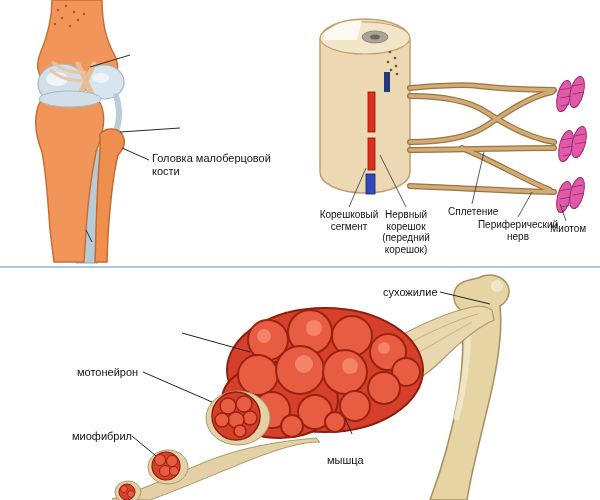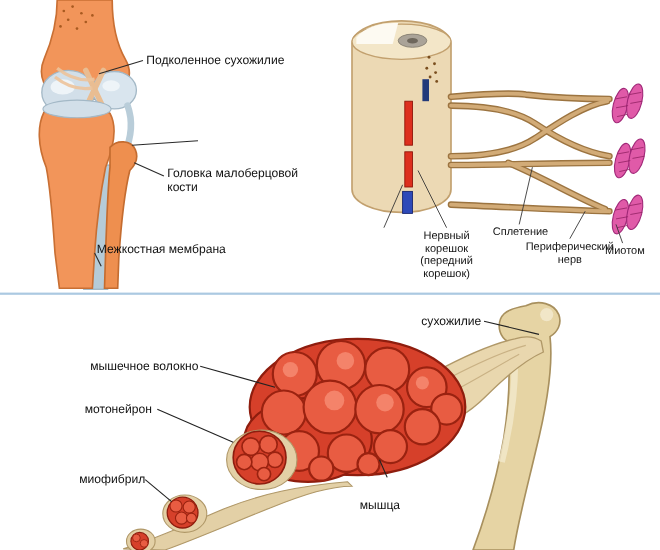--- a/index.html
+++ b/index.html
@@ -62,24 +62,22 @@
 
     <path d="M100,134 C106,127 119,127 123,136 C126,143 123,150 118,155 C113,175 110,205 108,235 L107,262 L95,262 L96,230 C97,200 98,170 100,152 Z" fill="#ee8f4f" stroke="#c46c30" stroke-width="1.5"></path>
 
     <g stroke="#2a2a2a" stroke-width="1">
       <line x1="130" y1="55" x2="90" y2="67"></line>
       <line x1="180" y1="128" x2="120" y2="132"></line>
       <line x1="149" y1="160" x2="122" y2="148"></line>
       <line x1="86" y1="230" x2="92" y2="242"></line>
     </g>
   </svg>
-  <div class="label" style="left:133px;top:49px">Подколенное сухожилие</div>
   <div class="label" style="left:152px;top:152px">Головка малоберцовой
 кости</div>
-  <div class="label" style="left:88px;top:221px">Межкостная мембрана</div>
 </div>
 
 <div class="panel" style="left:300px;top:0;width:300px;height:265px">
   <svg width="300" height="265" viewBox="0 0 300 265">
 
     <g>
       <path d="M20,40 L20,172 C20,184 40,193 65,193 C90,193 110,184 110,172 L110,40 C110,28 90,19 65,19 C40,19 20,28 20,40 Z" fill="#ecd9b4" stroke="#c2a06e" stroke-width="1.5"></path>
       <ellipse cx="65" cy="38" rx="45" ry="16" fill="#f3e6c8" stroke="#c2a06e" stroke-width="1.2"></ellipse>
       <path d="M24,34 C32,24 48,20 62,21 L57,40 L24,40 Z" fill="#fdfaf2"></path>
       <ellipse cx="75" cy="37" rx="13" ry="6" fill="#aaa398" stroke="#847d70" stroke-width="0.8"></ellipse>
@@ -146,20 +144,22 @@
     </g>
 
     <g stroke="#333" stroke-width="0.8">
       <line x1="49" y1="207" x2="66" y2="168"></line>
       <line x1="106" y1="207" x2="80" y2="155"></line>
       <line x1="172" y1="204" x2="184" y2="152"></line>
       <line x1="218" y1="217" x2="232" y2="192"></line>
       <line x1="266" y1="221" x2="260" y2="204"></line>
     </g>
   </svg>
+  <div class="label small center" style="left:16px;top:209px;width:66px">Корешковый
+сегмент</div>
   <div class="label small center" style="left:78px;top:209px;width:56px">Нервный
 корешок
 (передний
 корешок)</div>
   <div class="label small" style="left:148px;top:206px">Сплетение</div>
   <div class="label small center" style="left:176px;top:219px;width:84px">Периферический
 нерв</div>
   <div class="label small" style="left:250px;top:223px">Миотом</div>
 </div>
 
@@ -243,17 +243,16 @@
 
     <g stroke="#222" stroke-width="1">
       <line x1="440" y1="22" x2="490" y2="34"></line>
       <line x1="182" y1="63" x2="250" y2="82"></line>
       <line x1="143" y1="102" x2="212" y2="132"></line>
       <line x1="132" y1="166" x2="156" y2="186"></line>
       <line x1="352" y1="164" x2="345" y2="148"></line>
     </g>
   </svg>
   <div class="label" style="left:383px;top:16px">сухожилие</div>
-  <div class="label" style="left:82px;top:57px">мышечное волокно</div>
   <div class="label" style="left:77px;top:96px">мотонейрон</div>
   <div class="label" style="left:72px;top:160px">миофибрил</div>
   <div class="label" style="left:327px;top:184px">мышца</div>
 </div>
 
 </body></html>

